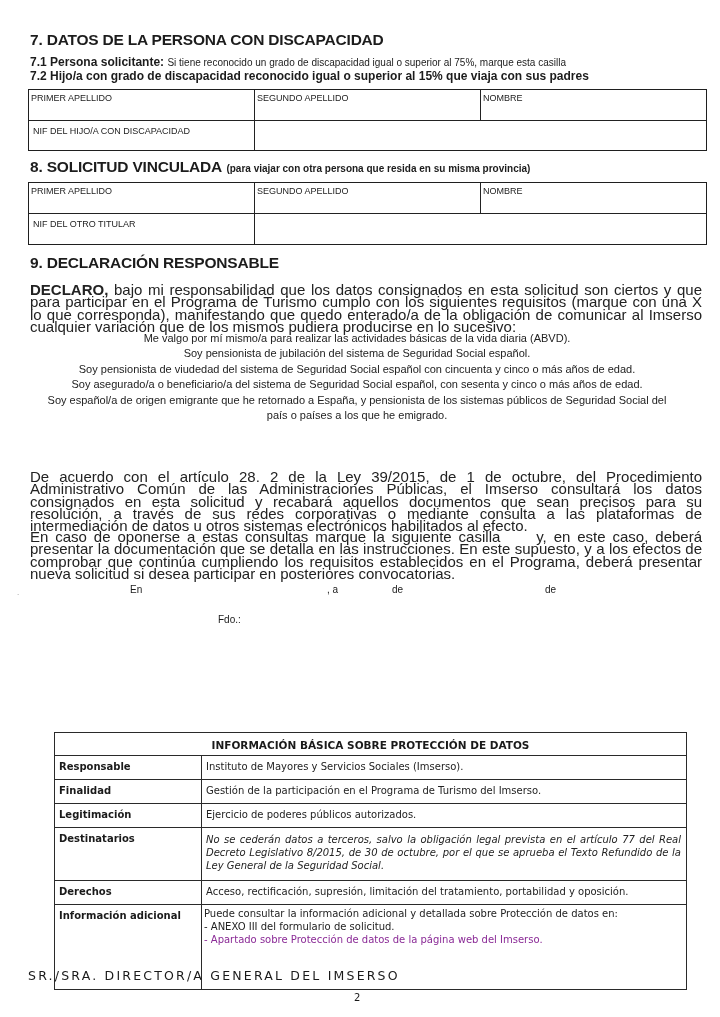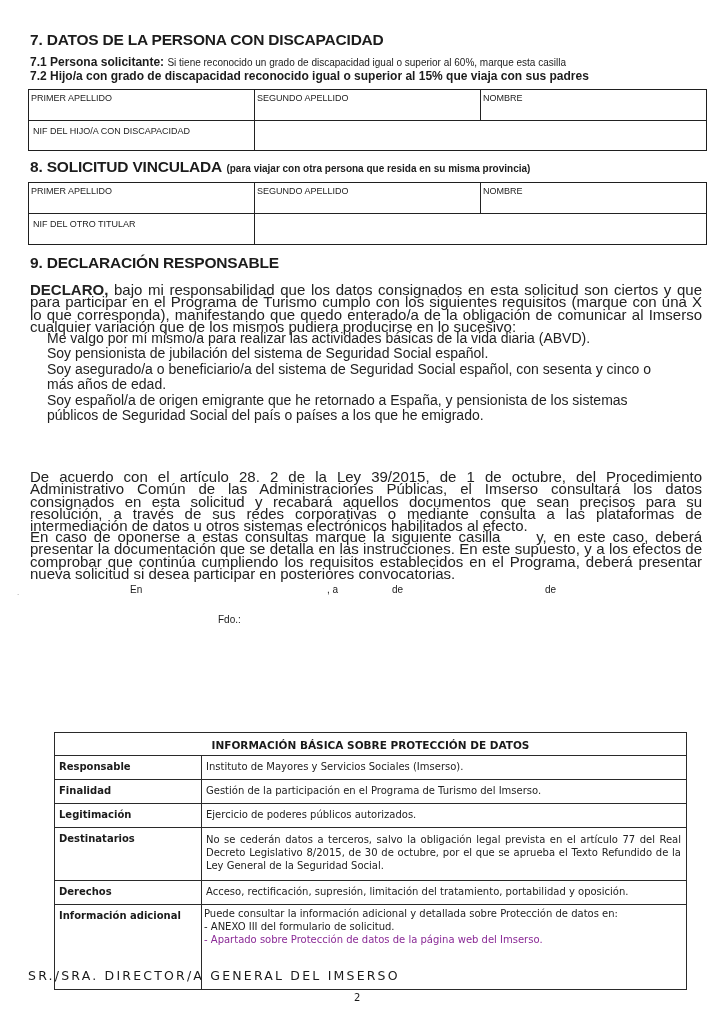--- a/index.html
+++ b/index.html
@@ -6,36 +6,36 @@
   body { width: 720px; height: 1017px; position: relative; overflow: hidden; color: #1a1a1a; font-family: "Liberation Sans", sans-serif; }
   .abs { position: absolute; }
   .h-sec { font-family: "Liberation Sans", sans-serif; font-weight: bold; font-size: 15.5px; letter-spacing: -0.2px; color: #1c1c1c; }
   .h-sub { font-weight: bold; font-size: 12px; color: #1c1c1c; }
   .small { font-size: 10px; font-weight: normal; }
   .grid { position: absolute; border: 1.3px solid #1f1f1f; box-sizing: border-box; }
   .grid .cell { position: absolute; box-sizing: border-box; font-size: 9px; color: #222; padding: 3px 2px; }
   .vline { position: absolute; width: 0; border-left: 1px solid #222; }
   .hline { position: absolute; height: 0; border-top: 1px solid #222; }
   .para { font-size: 15px; line-height: 12.3px; text-align: justify; color: #222; }
-  .req { font-size: 14px; line-height: 15.4px; color: #222; }
+  .req { font-size: 11px; line-height: 15.4px; color: #222; text-align: center; }
   .pd { position: absolute; left: 54px; top: 732px; width: 633px; height: 258px; border: 1.2px solid #2a2a2a; box-sizing: border-box; font-family: "DejaVu Sans", sans-serif; }
   .pd .row { position: absolute; left: 0; right: 0; border-top: 1px solid #2a2a2a; }
   .pd .lab { position: absolute; left: 4px; font-weight: bold; font-size: 10px; color: #1a1a1a; }
   .pd .val { position: absolute; left: 151px; right: 5px; font-size: 10px; line-height: 12.8px; color: #222; text-align: justify; }
   .pd .colsep { position: absolute; left: 146px; top: 22px; bottom: 0; border-left: 1px solid #2a2a2a; }
   .link { color: #8a2a96; }
   .footer-title { font-family: "DejaVu Sans", sans-serif; font-size: 12.5px; letter-spacing: 2.2px; color: #1a1a1a; }
 </style>
 </head>
 <body>
 
 <div class="abs h-sec" style="left:30px; top:31px;">7. DATOS DE LA PERSONA CON DISCAPACIDAD</div>
 <div class="abs h-sub" style="left:30px; top:55px; white-space:nowrap;">
   <span>7.1 Persona solicitante:</span>
-  <span class="small">Si tiene reconocido un grado de discapacidad igual o superior al 60%, marque esta casilla</span>
+  <span class="small">Si tiene reconocido un grado de discapacidad igual o superior al 75%, marque esta casilla</span>
 </div>
 <div class="abs h-sub" style="left:30px; top:69px; white-space:nowrap;">7.2 Hijo/a con grado de discapacidad reconocido igual o superior al 15% que viaja con sus padres</div>
 
 <div class="grid" style="left:28px; top:89px; width:679px; height:62px;">
   <div class="cell" style="left:0; top:0; width:226px; height:31px;"><span>PRIMER APELLIDO</span></div>
   <div class="cell" style="left:226px; top:0; width:226px; height:31px;"><span>SEGUNDO APELLIDO</span></div>
   <div class="cell" style="left:452px; top:0; width:225px; height:31px;"><span>NOMBRE</span></div>
   <div class="cell" style="left:0; top:31px; width:226px; height:29px; padding-top:5px; padding-left:4px;"><span>NIF DEL HIJO/A CON DISCAPACIDAD</span></div>
   <div class="cell" style="left:226px; top:31px; width:451px; height:29px;"></div>
   <div class="vline" style="left:225px; top:0; height:60px;"></div>
@@ -61,20 +61,21 @@
 
 <div class="abs h-sec" style="left:30px; top:254px;">9. DECLARACIÓN RESPONSABLE</div>
 
 <div class="abs para" style="left:30px; top:284px; width:672px;">
   <b>DECLARO,</b><span> bajo mi responsabilidad que los datos consignados en esta solicitud son ciertos y que para participar en el Programa de Turismo cumplo con los siguientes requisitos (marque con una X lo que corresponda), manifestando que quedo enterado/a de la obligación de comunicar al Imserso cualquier variación que de los mismos pudiera producirse en lo sucesivo:</span>
 </div>
 
 <div class="abs req" style="left:47px; top:331px; width:620px;">
   <div><span>Me valgo por mí mismo/a para realizar las actividades básicas de la vida diaria (ABVD).</span></div>
   <div><span>Soy pensionista de jubilación del sistema de Seguridad Social español.</span></div>
+  <div><span>Soy pensionista de viudedad del sistema de Seguridad Social español con cincuenta y cinco o más años de edad.</span></div>
   <div><span>Soy asegurado/a o beneficiario/a del sistema de Seguridad Social español, con sesenta y cinco o más años de edad.</span></div>
   <div><span>Soy español/a de origen emigrante que he retornado a España, y pensionista de los sistemas públicos de Seguridad Social del país o países a los que he emigrado.</span></div>
 </div>
 
 <div class="abs para" style="left:30px; top:471px; width:672px;">De acuerdo con el artículo 28. 2 de la Ley 39/2015, de 1 de octubre, del Procedimiento Administrativo Común de las Administraciones Públicas, el Imserso consultará los datos consignados en esta solicitud y recabará aquellos documentos que sean precisos para su resolución, a través de sus redes corporativas o mediante consulta a las plataformas de intermediación de datos u otros sistemas electrónicos habilitados al efecto.</div>
 
 <div class="abs para" style="left:30px; top:531px; width:672px;">
   <span>En caso de oponerse a estas consultas marque la siguiente casilla</span>
   <span class="abs-inline" style="display:inline-block; width:22px; height:9px;"></span>
   <span>y, en este caso, deberá presentar la documentación que se detalla en las instrucciones. En este supuesto, y a los efectos de comprobar que continúa cumpliendo los requisitos establecidos en el Programa, deberá presentar nueva solicitud si desea participar en posteriores convocatorias.</span>
@@ -103,21 +104,21 @@
   <div class="row" style="top:46px; height:24px;">
     <div class="lab" style="top:5px;">Finalidad</div>
     <div class="val" style="top:5px;">Gestión de la participación en el Programa de Turismo del Imserso.</div>
   </div>
   <div class="row" style="top:70px; height:24px;">
     <div class="lab" style="top:5px;">Legitimación</div>
     <div class="val" style="top:5px;">Ejercicio de poderes públicos autorizados.</div>
   </div>
   <div class="row" style="top:94px; height:50px;">
     <div class="lab" style="top:5px;">Destinatarios</div>
-    <div class="val" style="top:6px;">No se cederán datos a terceros, salvo la obligación legal prevista en el artículo 77 del Real Decreto Legislativo 8/2015, de 30 de octubre, por el que se aprueba el Texto Refundido de la Ley General de la Seguridad Social.</div>
+    <div class="val" style="top:6px;font-style:italic;">No se cederán datos a terceros, salvo la obligación legal prevista en el artículo 77 del Real Decreto Legislativo 8/2015, de 30 de octubre, por el que se aprueba el Texto Refundido de la Ley General de la Seguridad Social.</div>
   </div>
   <div class="row" style="top:171px; height:50px;">
     <div class="lab" style="top:5px;">Información adicional</div>
     <div class="val" style="top:3px; left:149px;">
       <div>Puede consultar la información adicional y detallada sobre Protección de datos en:</div>
       <div>- ANEXO III del formulario de solicitud.</div>
       <div class="link">- Apartado sobre Protección de datos de la página web del Imserso.</div>
     </div>
   </div>
   <div class="row" style="top:147px; height:24px;">

